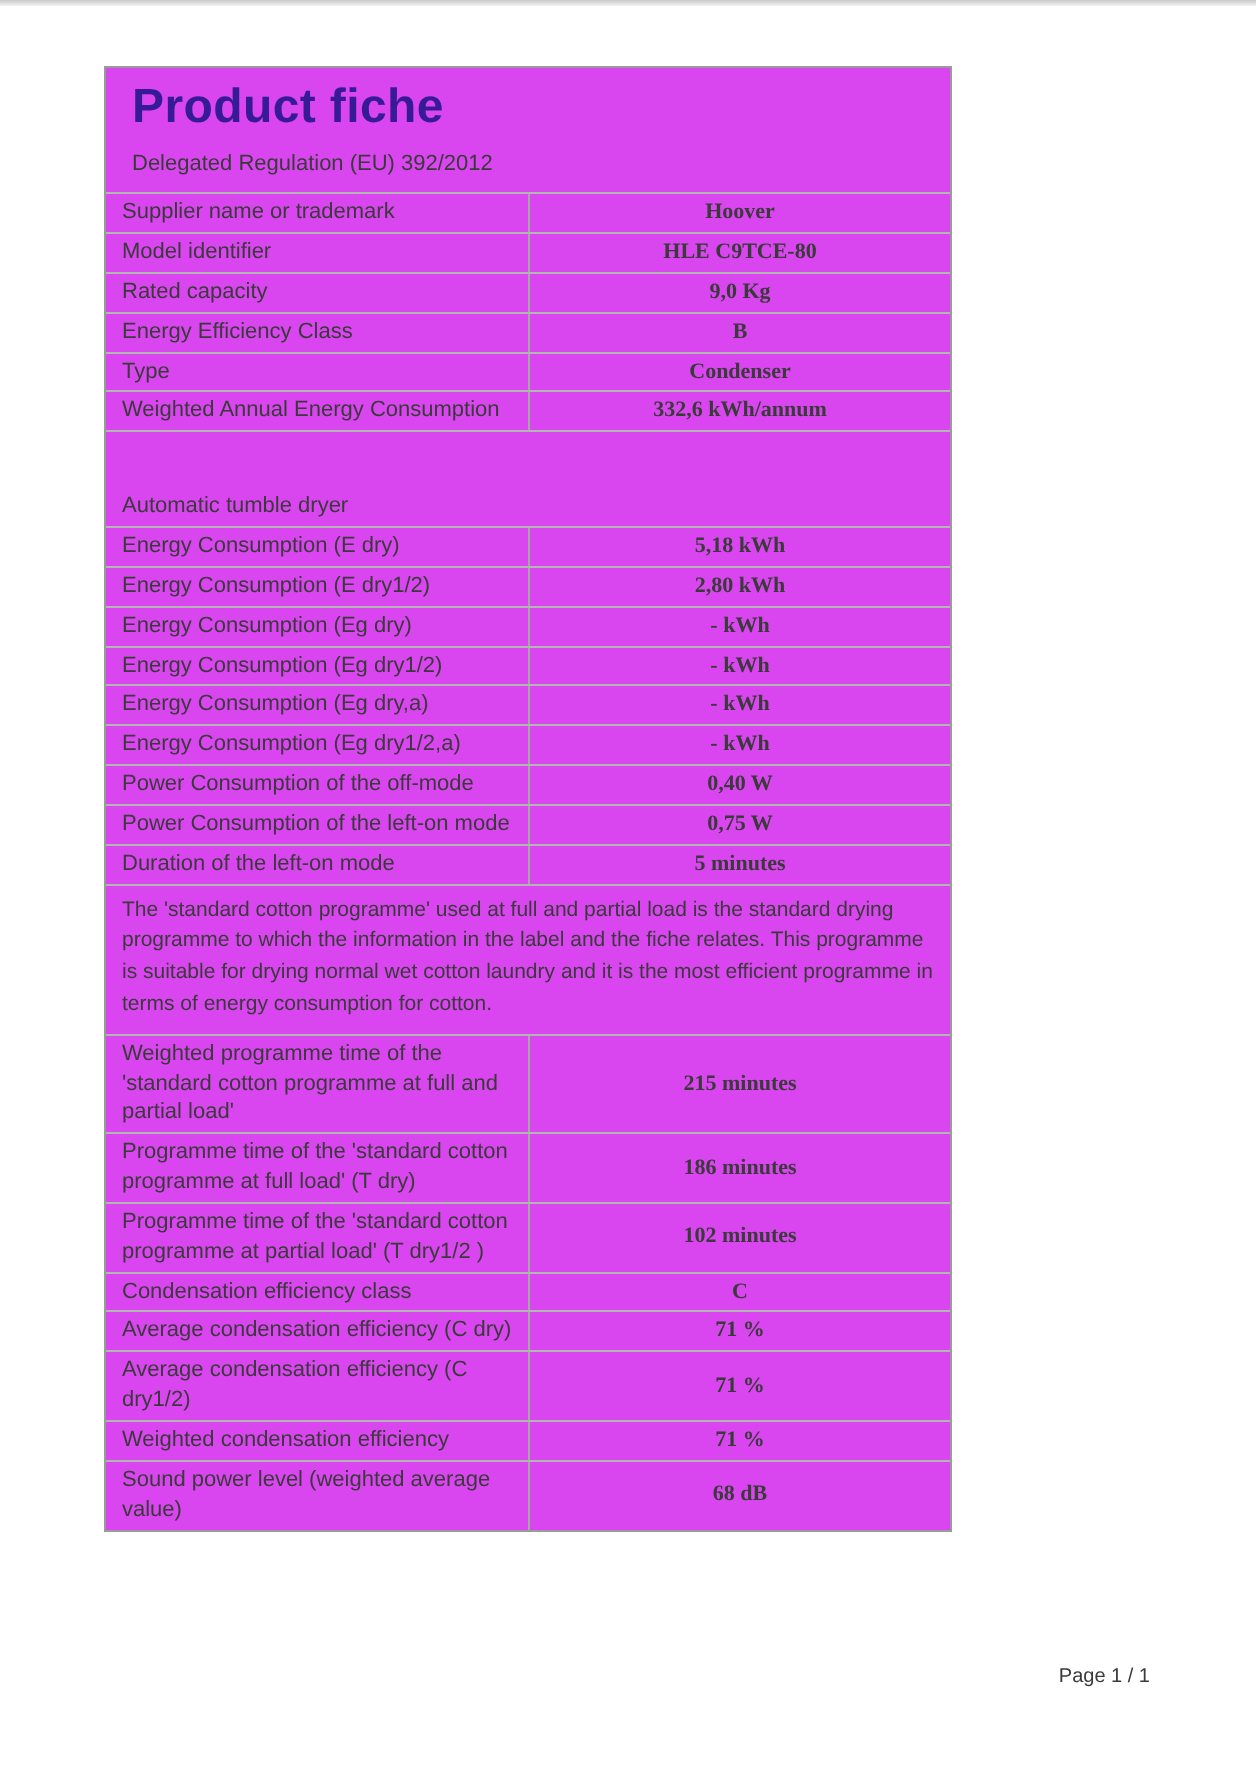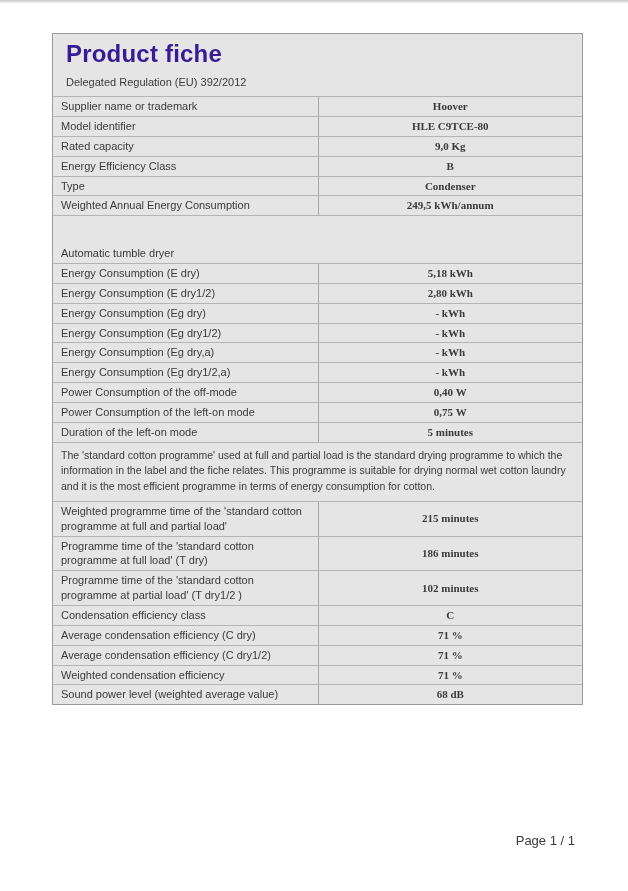--- a/index.html
+++ b/index.html
@@ -4,40 +4,40 @@
 <style>
   :root { --accent:#371A96; --text:#3a3a3a; --border-outer:#9a9a9a; --border-row:#b4b4b4; }
   * { box-sizing:border-box; }
   html,body { margin:0; padding:0; }
   body {
     width:628px; height:891px; background:#ffffff; position:relative;
     font-family:"Liberation Sans", sans-serif; color:var(--text); overflow:hidden;
   }
   .top-shadow { height:3px; width:100%; background:linear-gradient(#c9c9c9,#f4f4f4); }
   .fiche {
-    position:absolute; left:52px; top:33px; width:531px;
-    border:1px solid var(--border-outer); background:#e5e5e5;
+    position:absolute; left:52px; top:33px; width:424px;
+    border:1px solid var(--border-outer); background:#d946ef;
   }
   .fiche-header { padding:7px 13px 8px 13px; }
   .title { font-size:24px; line-height:1.05; font-weight:bold; color:var(--accent); letter-spacing:0.2px; }
   .subtitle { font-size:11px; margin-top:10px; color:var(--text); }
   .row { display:flex; border-top:1px solid var(--border-row); font-size:11px; }
   .row .label {
     flex:0 0 50%; padding:2px 8px; min-height:17px; line-height:1.35;
     display:flex; align-items:center;
   }
   .row .value {
     flex:1 1 50%; border-left:1px solid #a6a6a6; padding:2px 8px;
     display:flex; align-items:center; justify-content:center;
     font-weight:bold; text-align:center; line-height:1.35;font-family:Liberation Serif, serif;
   }
   .row.full .label { flex:1 1 100%;margin-top:28px; }
   .row.note .note-text { padding:5px 8px 6px 8px; font-size:10.5px; line-height:1.5; }
   .page-footer {
-    position:absolute; top:833px; right:53px; font-size:13px; color:var(--text);padding-left:44px;
+    position:absolute; top:833px; right:53px; font-size:10px; color:var(--text);padding-left:44px;
   }
 </style>
 </head>
 <body>
 
 <div class="top-shadow"></div>
 
 <div class="fiche">
   <div class="fiche-header">
     <div class="title">Product fiche</div>
@@ -59,21 +59,21 @@
       <div class="row kv">
         <div class="label">Energy Efficiency Class</div>
         <div class="value">B</div>
       </div>
       <div class="row kv">
         <div class="label">Type</div>
         <div class="value">Condenser</div>
       </div>
       <div class="row kv">
         <div class="label">Weighted Annual Energy Consumption</div>
-        <div class="value">249,5 kWh/annum</div>
+        <div class="value">332,6 kWh/annum</div>
       </div>
       <div class="row full">
         <div class="label">Automatic tumble dryer</div>
       </div>
       <div class="row kv">
         <div class="label">Energy Consumption (E dry)</div>
         <div class="value">5,18 kWh</div>
       </div>
       <div class="row kv">
         <div class="label">Energy Consumption (E dry1/2)</div>

